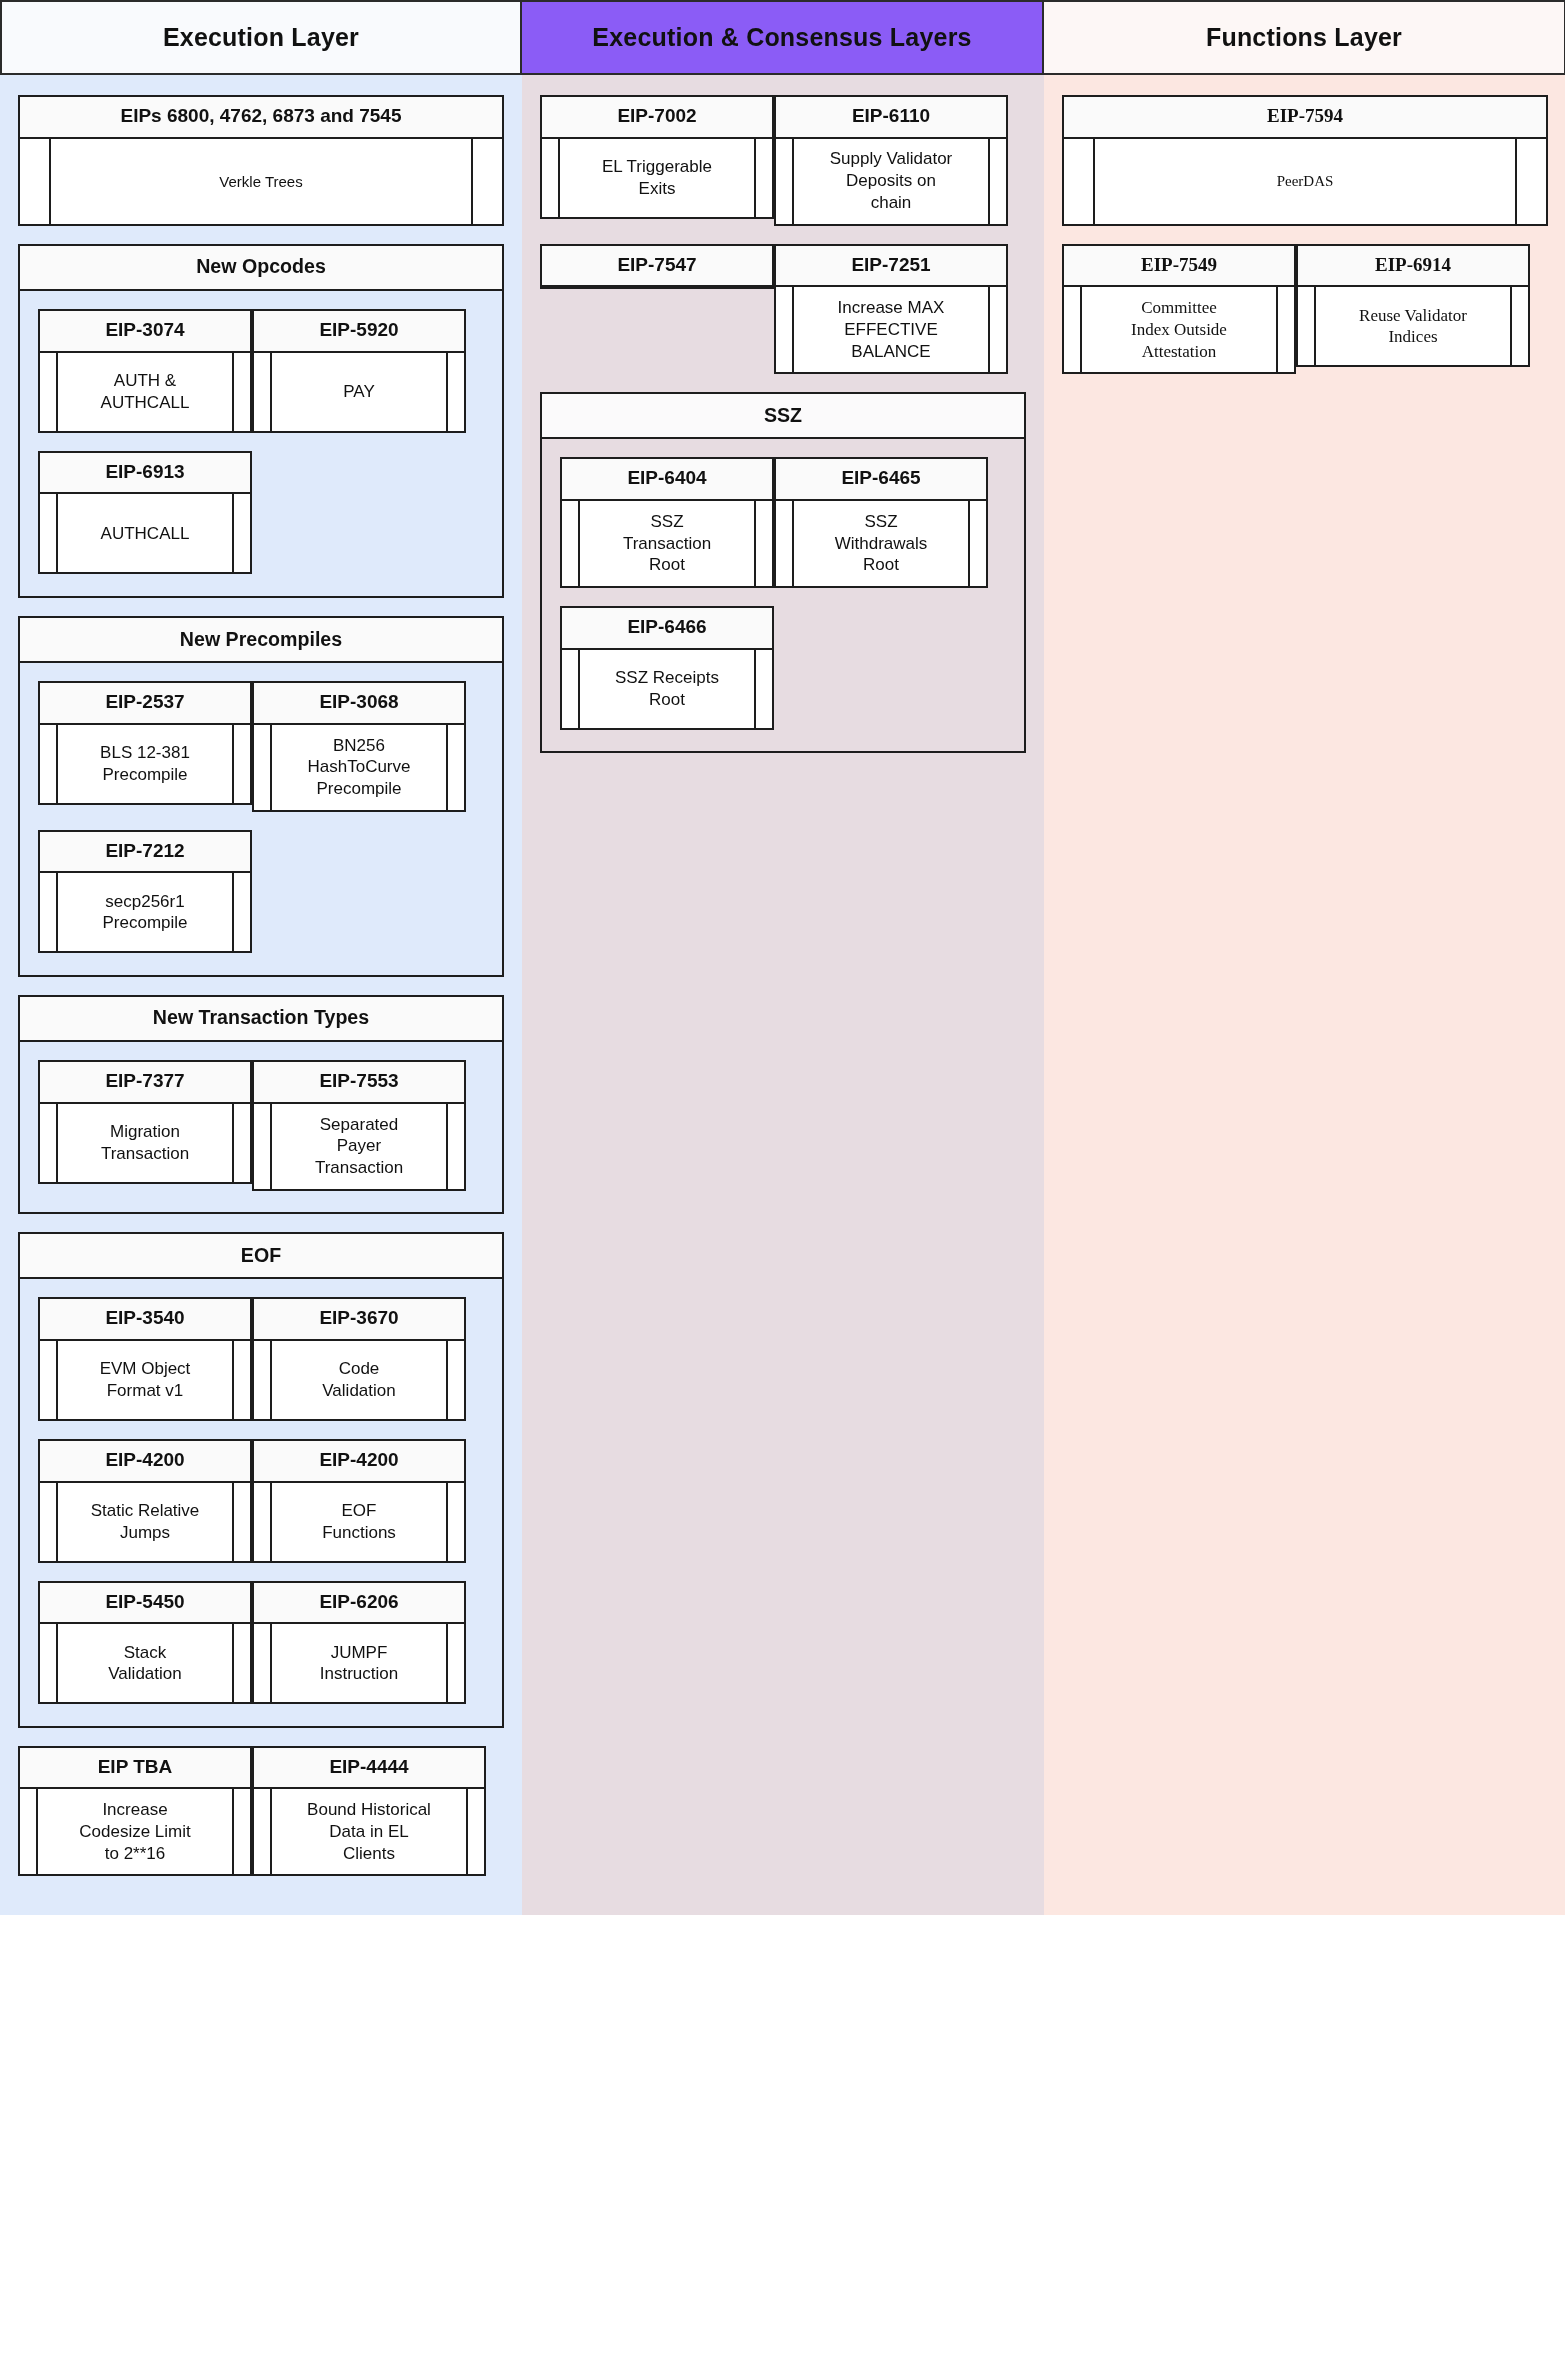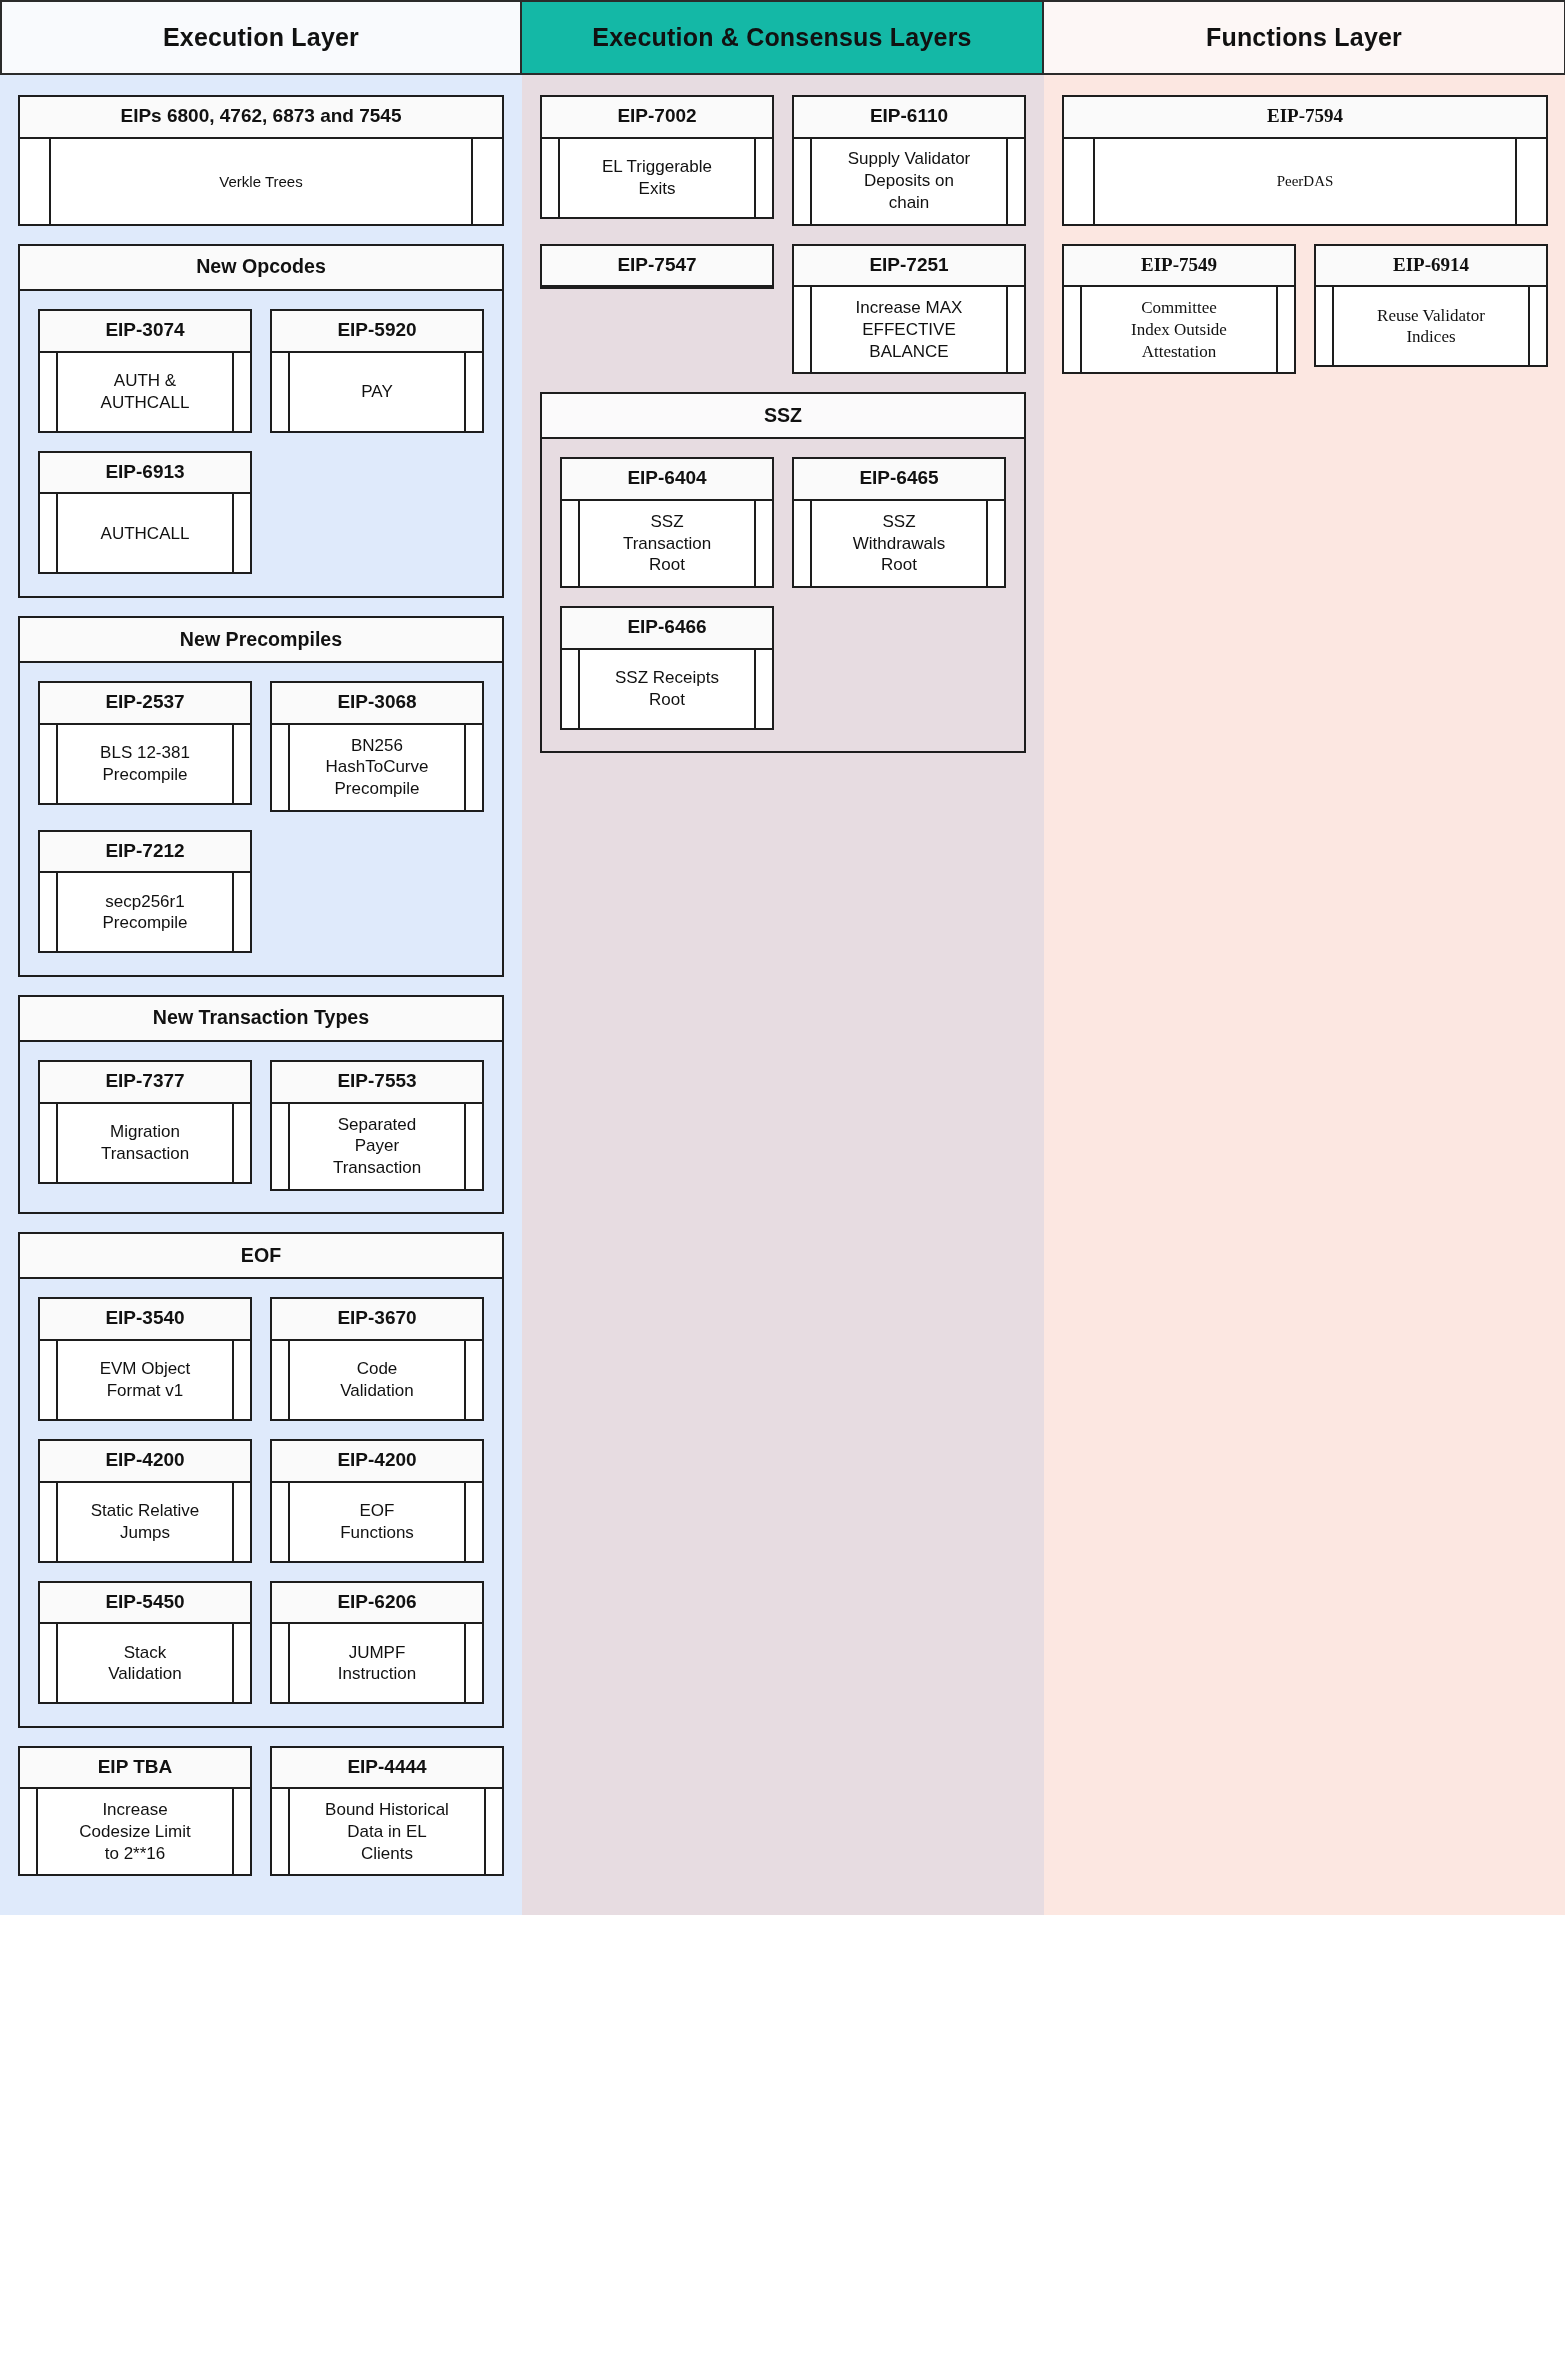--- a/index.html
+++ b/index.html
@@ -29,21 +29,21 @@
     display:flex;
     align-items:center;
     justify-content:center;
     height:75px;
     font-size:25px;
     font-weight:bold;
     color:#111;
     letter-spacing:0.2px;
   }
   .layer-head.el{width:522px;background:#f9fafd;}
-  .layer-head.ec{width:522px;background:#14b8a6;border-left:none;}
+  .layer-head.ec{width:522px;background:#8b5cf6;border-left:none;}
   .layer-head.cl{width:522px;background:#fdf7f6;border-left:none;}
 
   
   .cols{
     display:flex;
     width:1566px;
     box-sizing:border-box;
     align-items:stretch;
   }
   .col{
@@ -134,21 +134,20 @@
   }
   .group.el-g .group-body{background:#dfeafb;}
   .group.ec-g .group-body{background:#e7dce1;}
 
   
   .group.ec-g .group-title{background:#fbfafb;}
 
   
   .row2{
     display:flex;
-    gap:18px;
     align-items:flex-start;
   }
   .row2 > .cell{
     flex:0 0 calc(50% - 9px);
     max-width:calc(50% - 9px);
   }
   .row2 > .cell.empty{visibility:hidden;}
   .row2 > .cell .node{margin-bottom:18px;}
 </style>
 </head>

